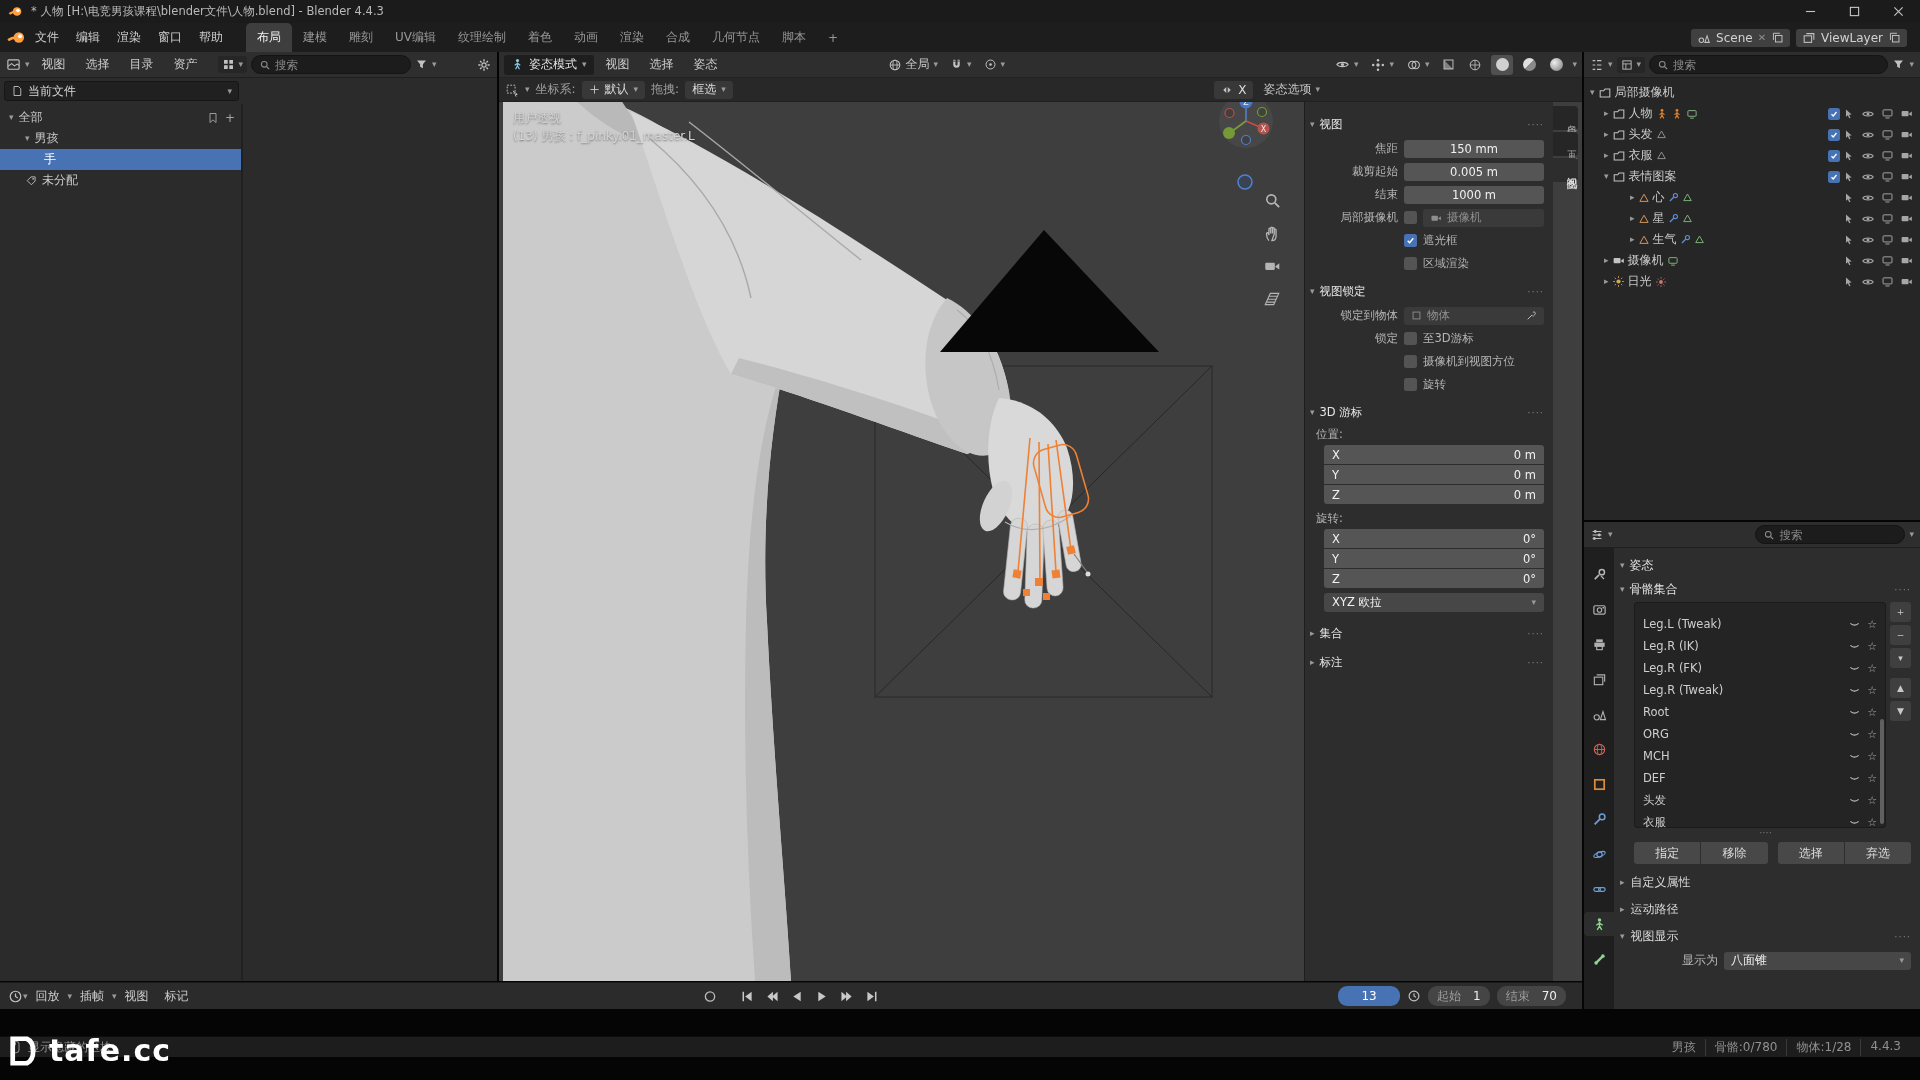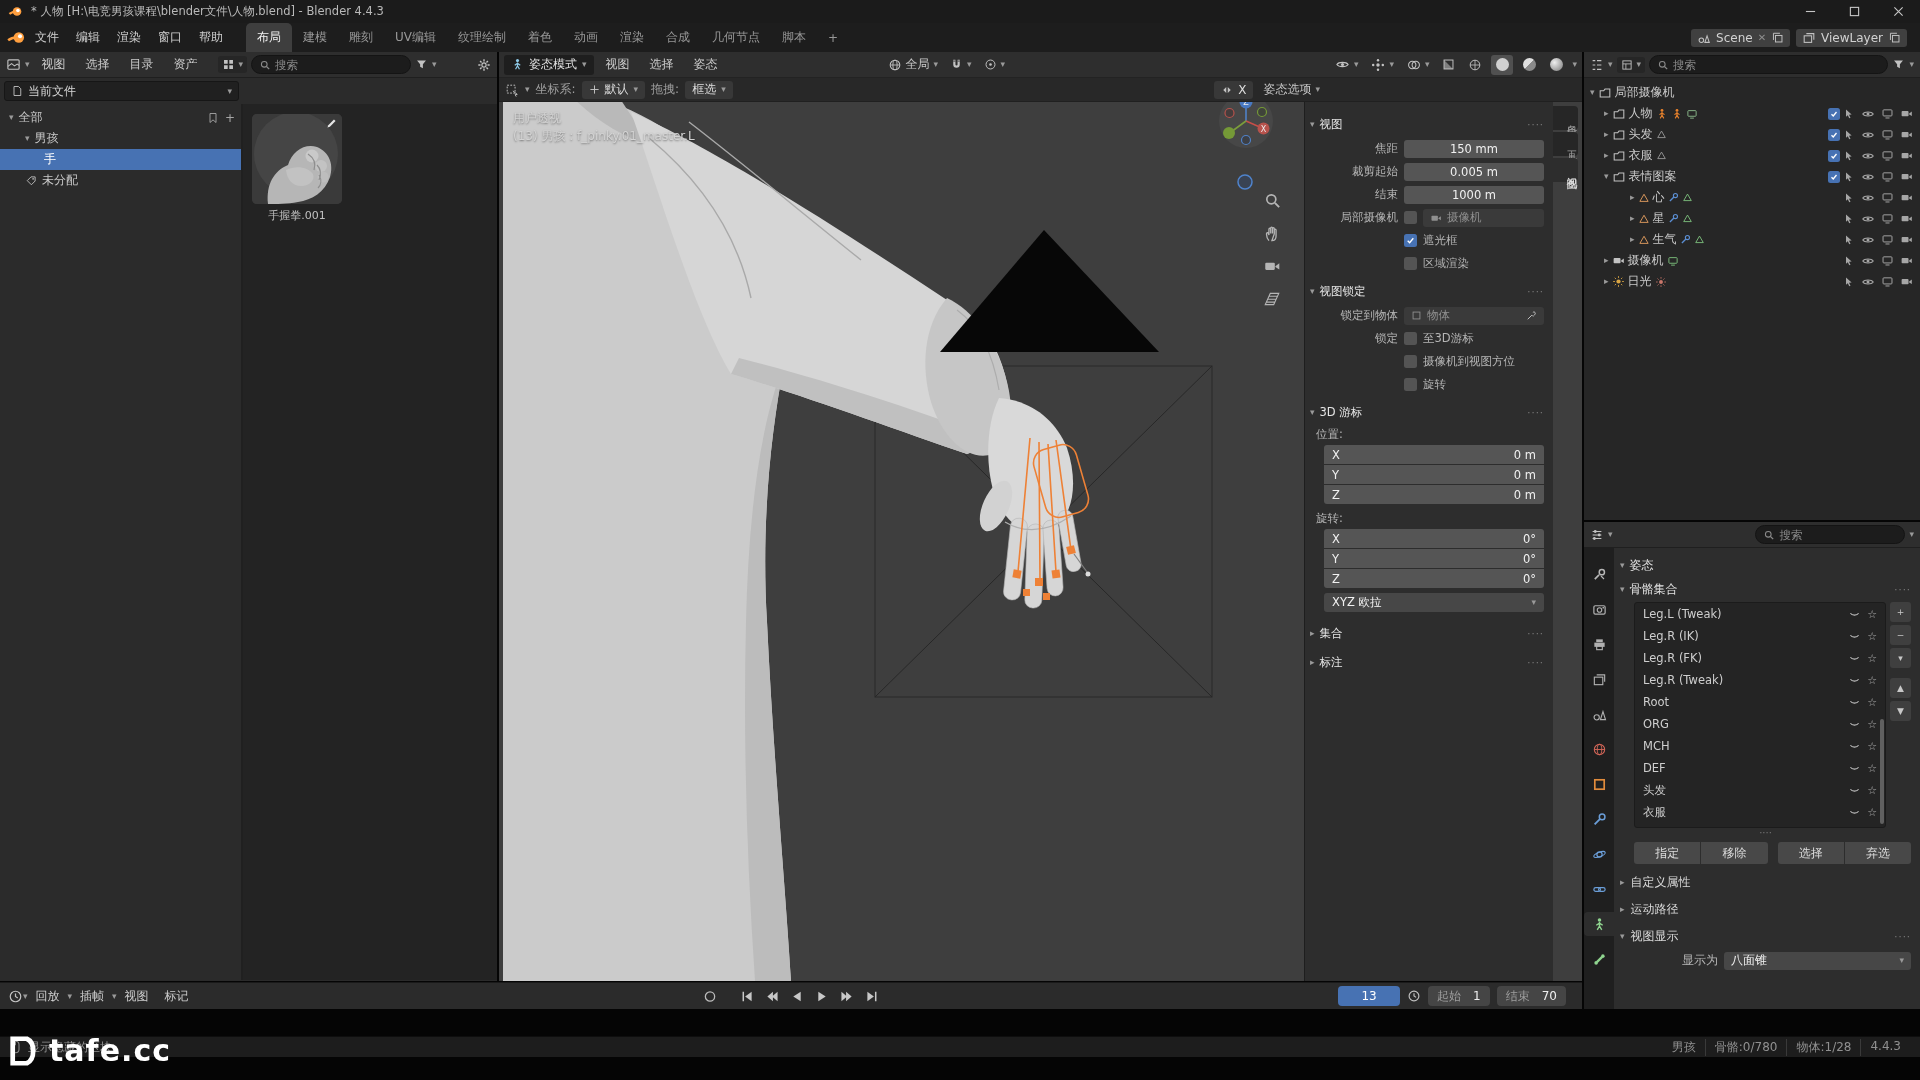--- a/index.html
+++ b/index.html
@@ -85,34 +85,34 @@
 .pbody{flex:1;display:flex;min-height:0}
 .ptabs{width:30px;background:#1f1f1f;display:flex;flex-direction:column;align-items:center;gap:11px;padding-top:14px}
 .ptab{width:30px;height:24px;display:flex;align-items:center;justify-content:center;border-radius:4px 0 0 4px}
 .ptab.on{background:#2d2d2d}
 .pcontent{flex:1;padding:5px 9px 0 6px;position:relative;overflow:hidden;min-width:0}
 .psec{height:24px;display:flex;align-items:center;gap:5px;color:#e3e3e3}
 .segrow{display:flex;padding:1px 14px 6px}
 .segbtn{flex:1;height:22px;display:flex;align-items:center;justify-content:center;background:#3f3f3f;color:#cfcfcf}
 .segbtn.on{background:#4772b3;color:#fff}
 .listwrap{display:flex;gap:4px;padding:1px 0 0 14px}
-.blist{flex:1;background:#242424;border:1px solid #1b1b1b;border-radius:3px;position:relative;height:226px;padding-top:0}
+.blist{flex:1;background:#242424;border:1px solid #1b1b1b;border-radius:3px;position:relative;height:226px;padding-top:10px}
 .brow{height:22px;display:flex;align-items:center;gap:6px;padding:0 8px;color:#cecece;font-size:11.5px}
 .lbtns{width:21px;display:flex;flex-direction:column;gap:3px}
 .sq{width:21px;height:20px;background:#3f3f3f;border-radius:3px;display:flex;align-items:center;justify-content:center;color:#c8c8c8;font-size:9px}
 .grips{text-align:center;color:#777;height:12px;line-height:10px;font-size:10px}
 .actrow{display:flex;gap:10px;padding:2px 0 4px 14px}
 .pair{flex:1;display:flex}
 .abtn{flex:1;height:22px;background:#484848;display:flex;align-items:center;justify-content:center;color:#dedede}
 .cpanel{height:25px;display:flex;align-items:center;gap:6px;color:#d8d8d8;margin-top:2px}
 
 .timeline{position:absolute;left:0;top:982px;width:1582px;height:27px;background:#2b2b2b;display:flex;align-items:center;padding:0 8px;border-top:1px solid #1a1a1a}
 .tl-center{position:absolute;left:50%;transform:translateX(-50%);display:flex;align-items:center;gap:2px}
 .tl-right{position:absolute;right:16px;display:flex;align-items:center;gap:7px}
-.tlfld{height:20px;background:#454545;border-radius:4px;display:flex;align-items:center;padding:0 9px;gap:12px;color:#eee}
+.tlfld{height:20px;background:#454545;border-radius:9px;display:flex;align-items:center;padding:0 9px;gap:12px;color:#eee}
 .frame{background:#4772b3;color:#fff;width:62px;justify-content:center}
 .pbtn{width:23px;height:20px;display:flex;align-items:center;justify-content:center}
 
 .status{position:absolute;left:0;top:1036px;width:1920px;height:21px;background:#1d1d1d;display:flex;align-items:center;gap:7px;padding:0 10px;color:#909090;border-top:1px solid #0e0e0e}
 .st-right{margin-left:auto;display:flex}
 .st-seg{padding:0 9px;border-left:1px solid #3a3a3a}
 .st-seg.first{border-left:none}
 
 .wm{position:absolute;left:8px;top:1033px;display:flex;align-items:center;gap:9px;color:#fff;z-index:9}
 .wm-text{font-size:30px;font-weight:bold;letter-spacing:1px}
@@ -325,40 +325,20 @@
         </div>
         <div class="trow sel" style="padding-left:44px">
           <span>手</span>
         </div>
         <div class="trow" style="padding-left:25px">
           <svg width="12" height="12" viewBox="0 0 16 16" class="ic">
               <path d="M3,7.5 L8,2.5 H13.5 V8 L8.5,13 Z" fill="none" stroke="currentColor" stroke-width="1.2"></path>
               <circle cx="10.8" cy="5.2" r="1.1" fill="currentColor"></circle>
             </svg>
           <span>未分配</span>
-        </div>
-      </div>
-      <div class="ap-content">
-        <div>
-          <div class="thumb">
-            <svg width="90" height="90" viewBox="0 0 90 90">
-              <rect width="90" height="90" fill="#3a3a3a"></rect>
-              <circle cx="44" cy="40" r="42" fill="#454545"></circle>
-              <path d="M16,90 C14,70 22,57 36,51 C40,37 53,29 65,33 C77,38 82,50 78,63 C73,78 60,86 46,88 C35,90 24,90 16,90 Z" fill="#b6b6b6"></path>
-              <circle cx="60" cy="42" r="6.5" fill="#c9c9c9"></circle>
-              <circle cx="69" cy="52" r="6" fill="#c3c3c3"></circle>
-              <circle cx="71" cy="63" r="5.5" fill="#bdbdbd"></circle>
-              <path d="M56,40 C62,44 64,50 62,56 M65,51 C69,55 69,61 67,66 M67,61 C70,66 69,71 66,74" stroke="#8e8e8e" stroke-width="1.2" fill="none"></path>
-              <path d="M34,56 C44,51 56,53 61,60 C63,66 58,72 49,72 C41,72 35,66 34,56 Z" fill="#c2c2c2"></path>
-            </svg>
-            <svg width="13" height="13" viewBox="0 0 16 16" style="position:absolute;top:3px;right:4px;color:#e6e6e6">
-                <path d="M3,13 L4,10 L11,3 L13,5 L6,12 Z" fill="currentColor"></path>
-              </svg>
-          </div>
-          <div class="alabel">手握拳.001</div>
         </div>
       </div>
     </div>
   </div>
 
   <div class="vp">
     <div class="vp-h1">
       <div class="mode">
         <svg width="13" height="13" style="color:#8ecae8">
             <use href="#s-arma"></use>

